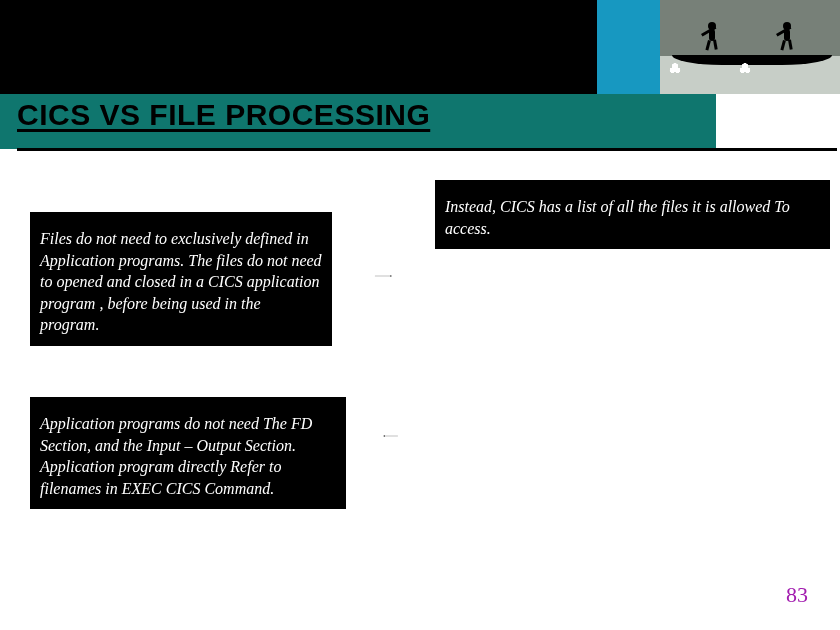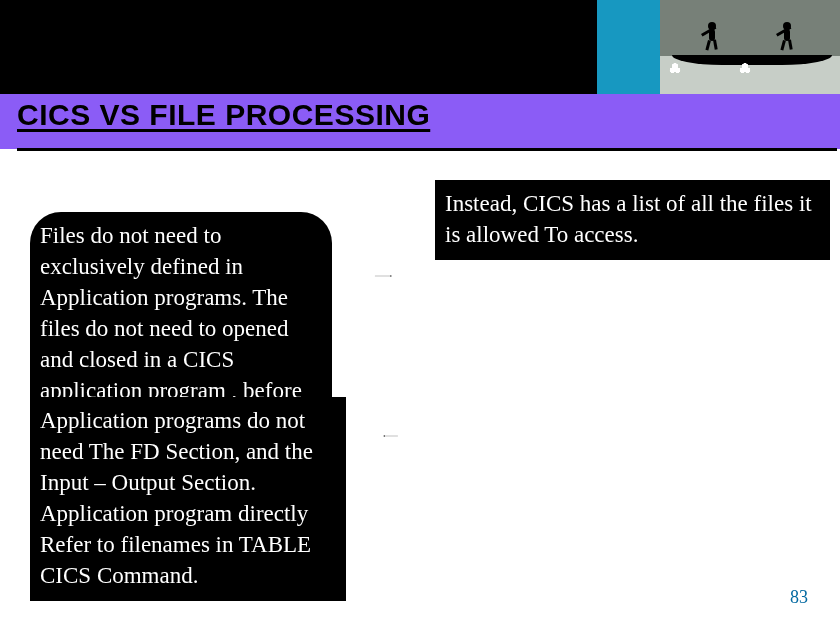--- a/index.html
+++ b/index.html
@@ -67,23 +67,23 @@
     background: radial-gradient(circle at 50% 30%, #fff 0 25%, transparent 26%),
                 radial-gradient(circle at 30% 60%, #fff 0 20%, transparent 21%),
                 radial-gradient(circle at 70% 60%, #fff 0 20%, transparent 21%);
   }
   .splash.s1 { left: 8px; }
   .splash.s2 { left: 78px; }
   .title-row {
     position: absolute;
     top: 94px;
     left: 0;
-    width: 840px;
+    width: 716px;
     height: 55px;
-    background: #8b5cf6;
+    background: #0f766e;
     text-align: right;
   }
   .title-underline {
     position: absolute;
     top: 148px;
     left: 17px;
     width: 820px;
     height: 3px;
     background: #000000;
   }
@@ -97,46 +97,47 @@
     color: #000000;
     text-decoration: underline;
     text-underline-offset: 4px;
     letter-spacing: 0.5px;
   }
 
   .box {
     position: absolute;
     background: #000000;
     color: #ffffff;
-    font-size: 23px;
+    font-size: 16px;
     line-height: 1.35;
-    padding: 8px 10px 10px 10px;
+    padding: 16px 10px 10px 10px;
     font-family: "Times New Roman", Times, serif;
     box-sizing: border-box;
-  }
-  .boxA { left: 30px;  top: 212px; width: 302px; border-radius: 31px; }
+    font-style: italic;
+  }
+  .boxA { left: 30px;  top: 212px; width: 302px; }
   .boxB { left: 435px; top: 180px; width: 395px; }
   .boxC { left: 30px;  top: 397px; width: 316px; }
   .para { margin: 0 0 12px 0; }
   .para:last-child { margin-bottom: 0; }
 
   .arrow-svg {
     position: absolute;
     overflow: visible;
   }
   .arrow1 { left: 332px; top: 275px; width: 103px; height: 2px; }
   .arrow2 { left: 346px; top: 435px; width: 89px; height: 2px; }
 
   .pagenum {
     position: absolute;
     right: 32px;
     bottom: 22px;
     font-family: "Times New Roman", Times, serif;
-    font-size: 18px;
-    color: #0369a1;
+    font-size: 22px;
+    color: #a21caf;
   }
 </style>
 </head>
 <body>
 
 <div class="slide">
 
   <div class="topbar">
     <div class="topbar-black"></div>
     <div class="topbar-image">
@@ -175,21 +176,21 @@
 
   <div class="box boxA">
     <p class="para">Files do not need to exclusively defined in Application programs. The files do not need to opened and closed in a CICS application program , before being used in the program.</p>
   </div>
 
   <div class="box boxB">
     <p class="para">Instead, CICS has a list of all the files it is allowed To access.</p>
   </div>
 
   <div class="box boxC">
-    <p class="para">Application programs do not need The FD Section, and the Input – Output Section. Application program directly Refer to filenames in TABLE CICS Command.</p>
+    <p class="para">Application programs do not need The FD Section, and the Input – Output Section. Application program directly Refer to filenames in EXEC CICS Command.</p>
   </div>
 
   <svg class="arrow-svg arrow1" viewBox="0 0 103 12">
     <line x1="0" y1="6" x2="92" y2="6" stroke="#000" stroke-width="1.5"></line>
     <polygon points="92,1 103,6 92,11" fill="#000"></polygon>
   </svg>
 
   <svg class="arrow-svg arrow2" viewBox="0 0 89 12">
     <line x1="11" y1="6" x2="89" y2="6" stroke="#000" stroke-width="1.5"></line>
     <polygon points="11,1 0,6 11,11" fill="#000"></polygon>

